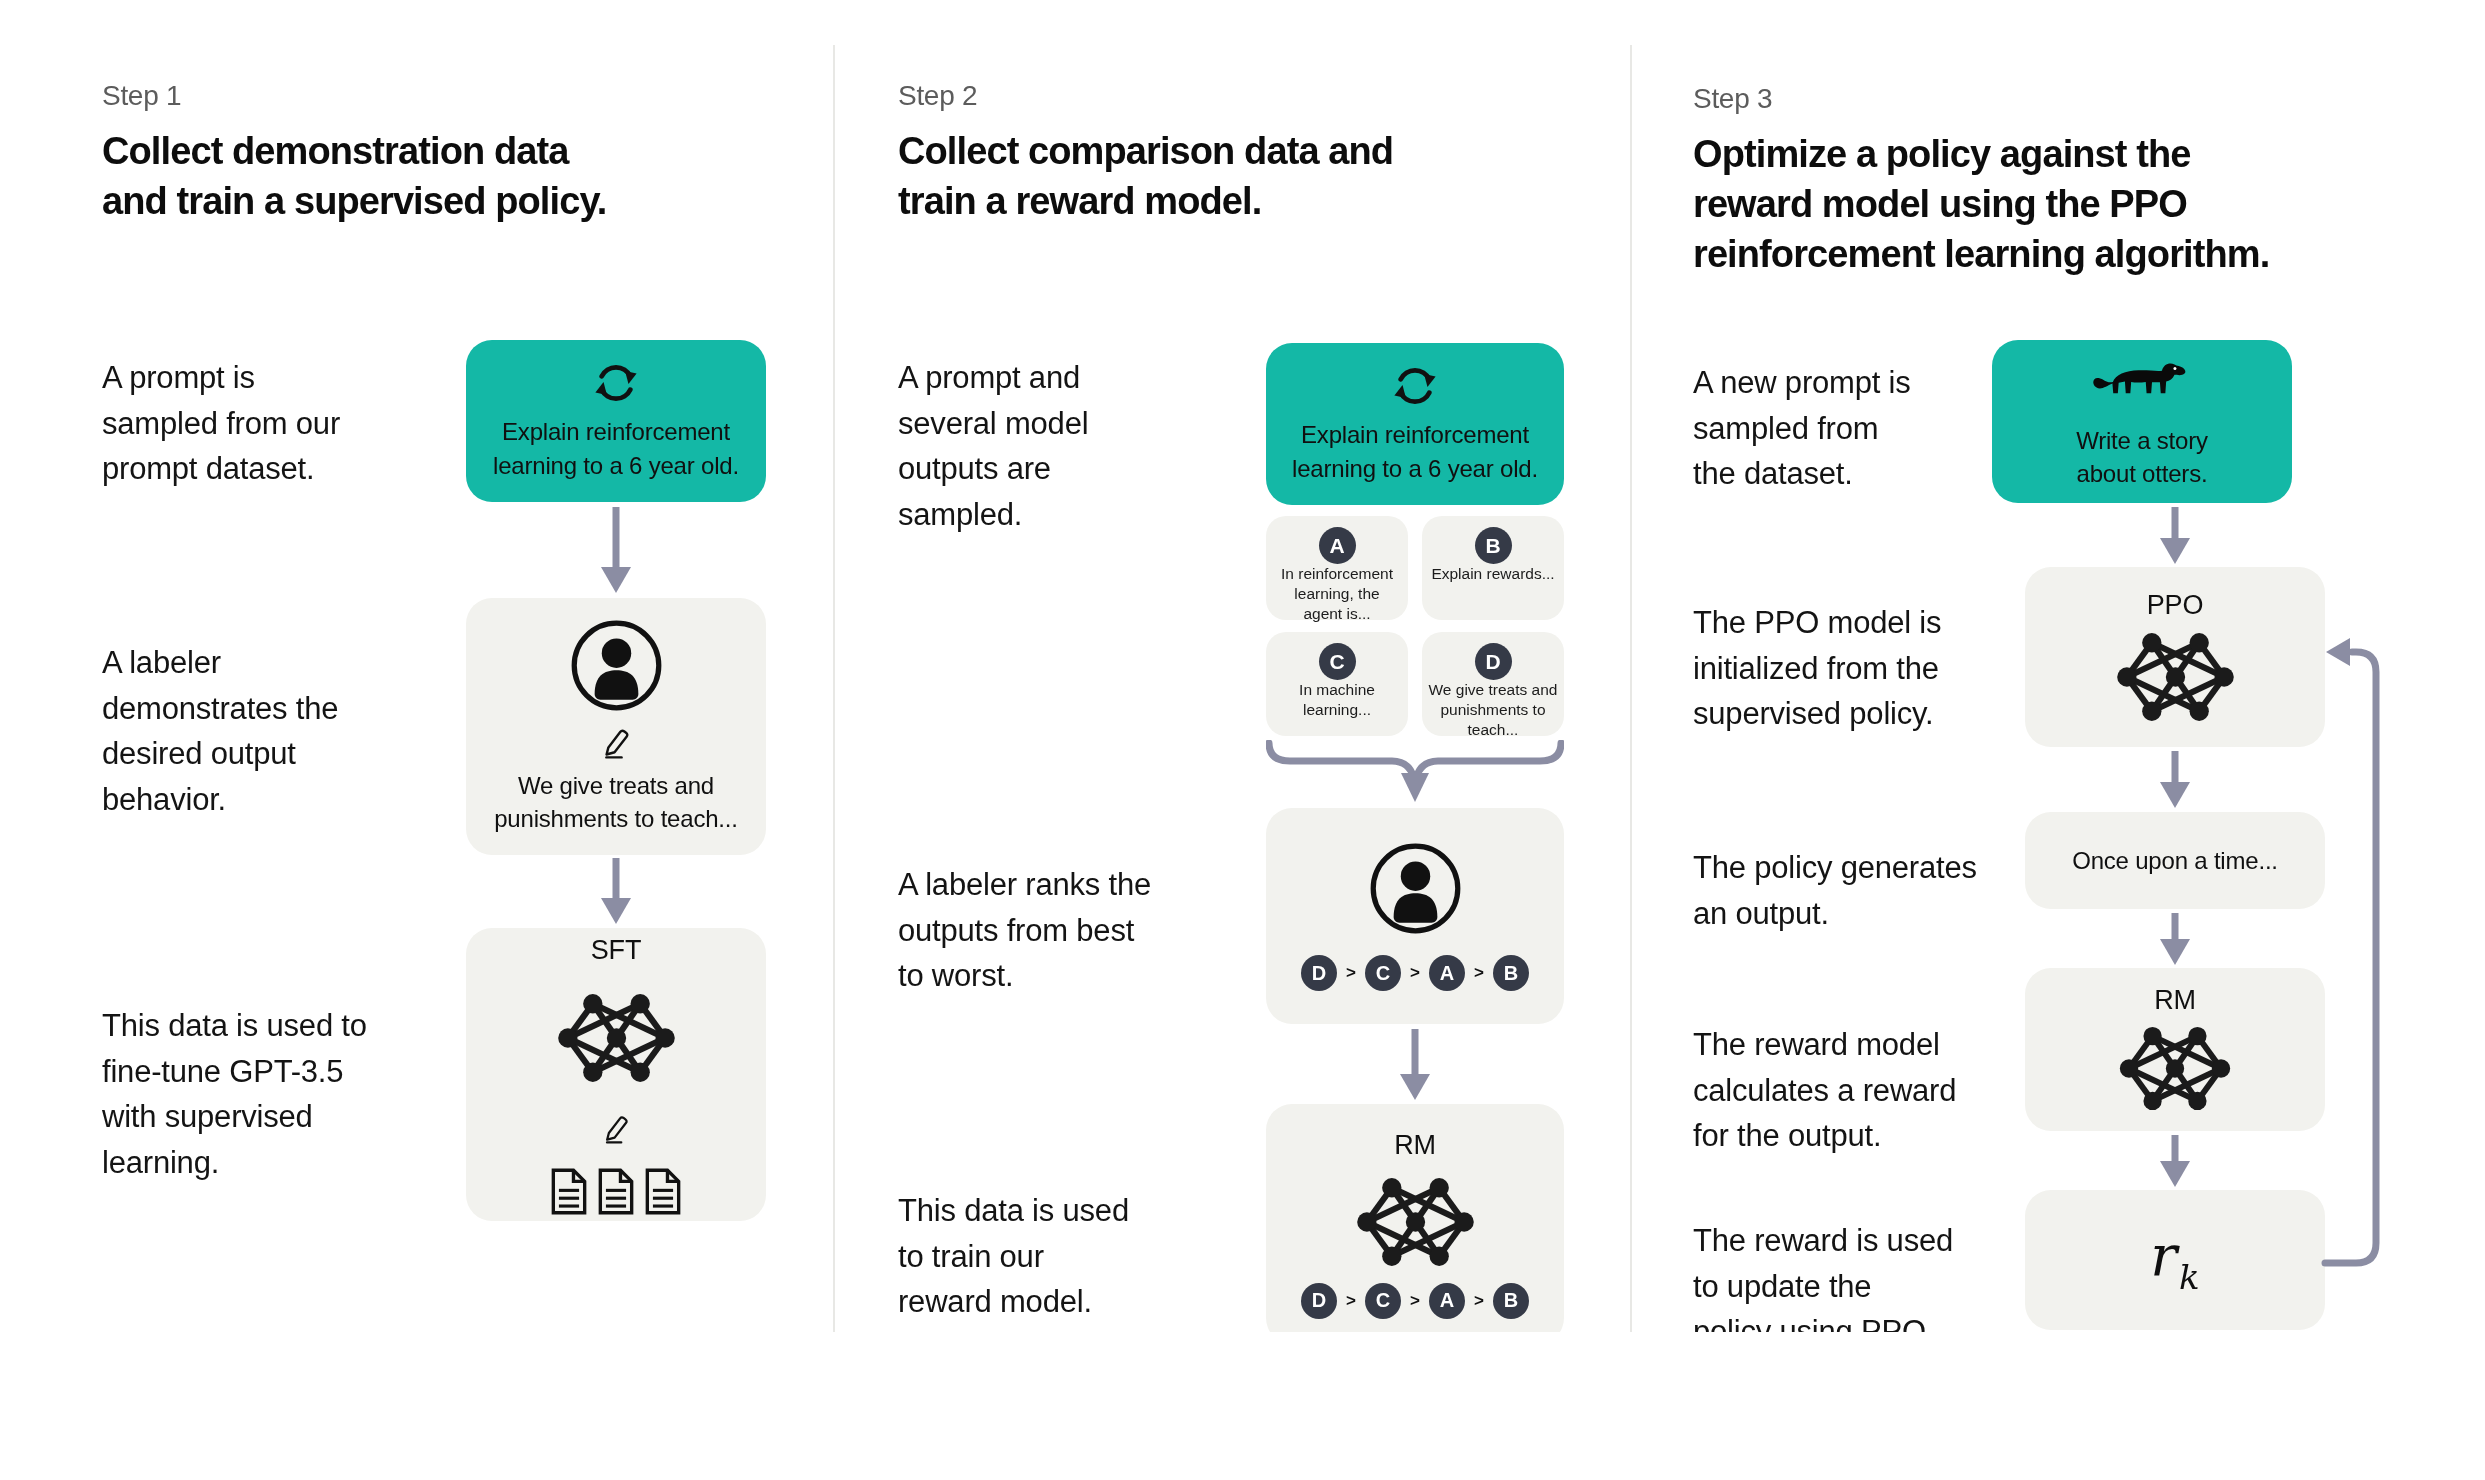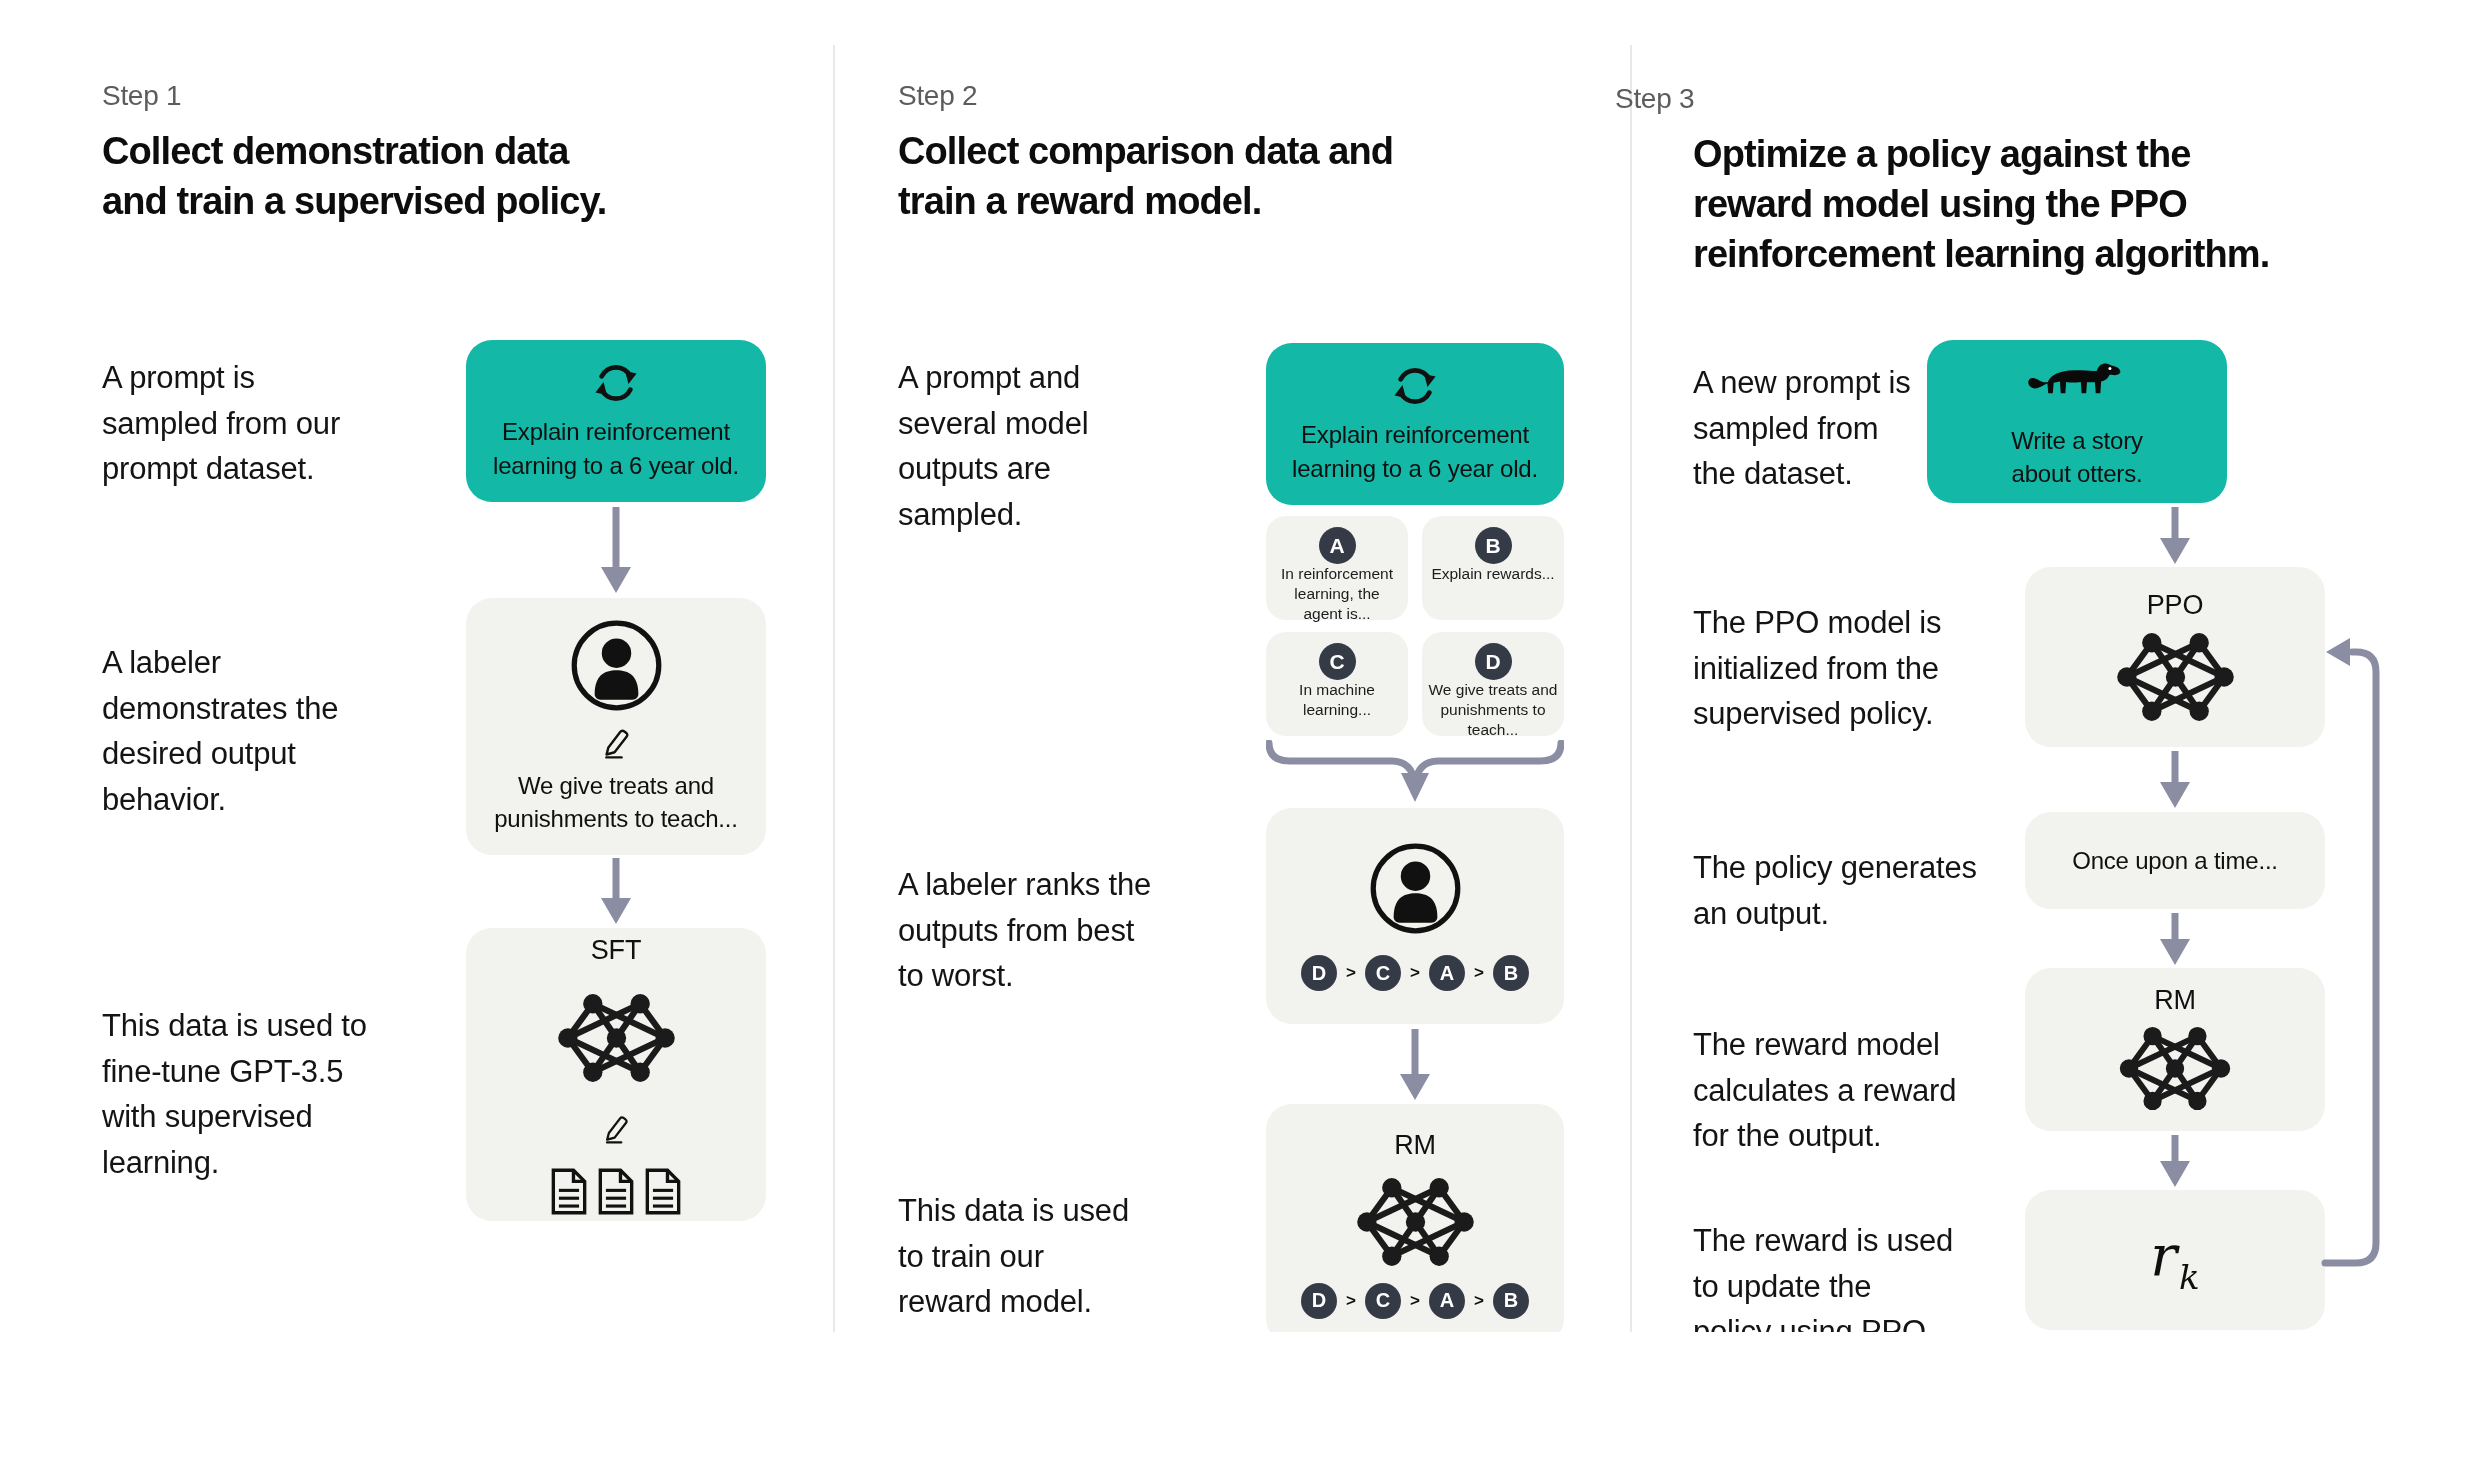--- a/index.html
+++ b/index.html
@@ -253,41 +253,41 @@
       <span class="badge">D</span>
       <span class="rank-sep">&gt;</span>
       <span class="badge">C</span>
       <span class="rank-sep">&gt;</span>
       <span class="badge">A</span>
       <span class="rank-sep">&gt;</span>
       <span class="badge">B</span>
     </div>
   </div>
 
-  <div class="step-label" style="left:1615px;top:83px">Step 3</div>
+  <div class="step-label" style="left:1693px;top:83px">Step 3</div>
   <div class="col-title" style="left:1693px;top:129px">Optimize a policy against the
 reward model using the PPO
 reinforcement learning algorithm.</div>
 
   <div class="annotation" style="left:1693px;top:360px">A new prompt is
 sampled from
 the dataset.</div>
   <div class="annotation" style="left:1693px;top:600px">The PPO model is
 initialized from the
 supervised policy.</div>
   <div class="annotation" style="left:1693px;top:845px">The policy generates
 an output.</div>
   <div class="annotation" style="left:1693px;top:1218px">The reward is used
 to update the
 policy using PPO.</div>
   <div class="annotation" style="left:1693px;top:1022px">The reward model
 calculates a reward
 for the output.</div>
 
-  <div class="box green" style="left:1927px;top:340px;width:300px;height:163px;gap:24px">
+  <div class="box green" style="left:1992px;top:340px;width:300px;height:163px;gap:24px">
     <svg width="100" height="47" viewBox="0 0 120 56">
       <path fill="#0a0a0a" d="M5,41 C-1,37 1,28 9,30 C15,31.5 17,36 25,34.5 C28,26 40,21 56,20.5 C68,20 77,22 84,21 C85.5,13.5 93,10.5 99,13.5 C100.5,14.2 102,15 104,15.5 C110,17 114,21.5 111,24.5 C108,27.5 102,26 99,26 C97,31 93,33.5 89,34 L88,48 L82.5,48 L81.5,35 L72,35 L71,48 L65.5,48 L64.5,34.5 C58,35.5 52,35.5 47,34.5 L46,48 L40.5,48 L39.5,34 L32,35.5 L31,48 L25.5,48 L24.5,36.5 C17,39.5 11,45 5,41 Z"></path>
       <circle cx="99.5" cy="18.5" r="1.8" fill="#fff"></circle>
     </svg>
     <div class="box-text">Write a story
 about otters.</div>
   </div>
 
   <svg class="arrow" style="left:2158px;top:507px" width="34" height="57">
     <line x1="17" y1="0" x2="17" y2="33" stroke="#8b8da3" stroke-width="7"></line>

